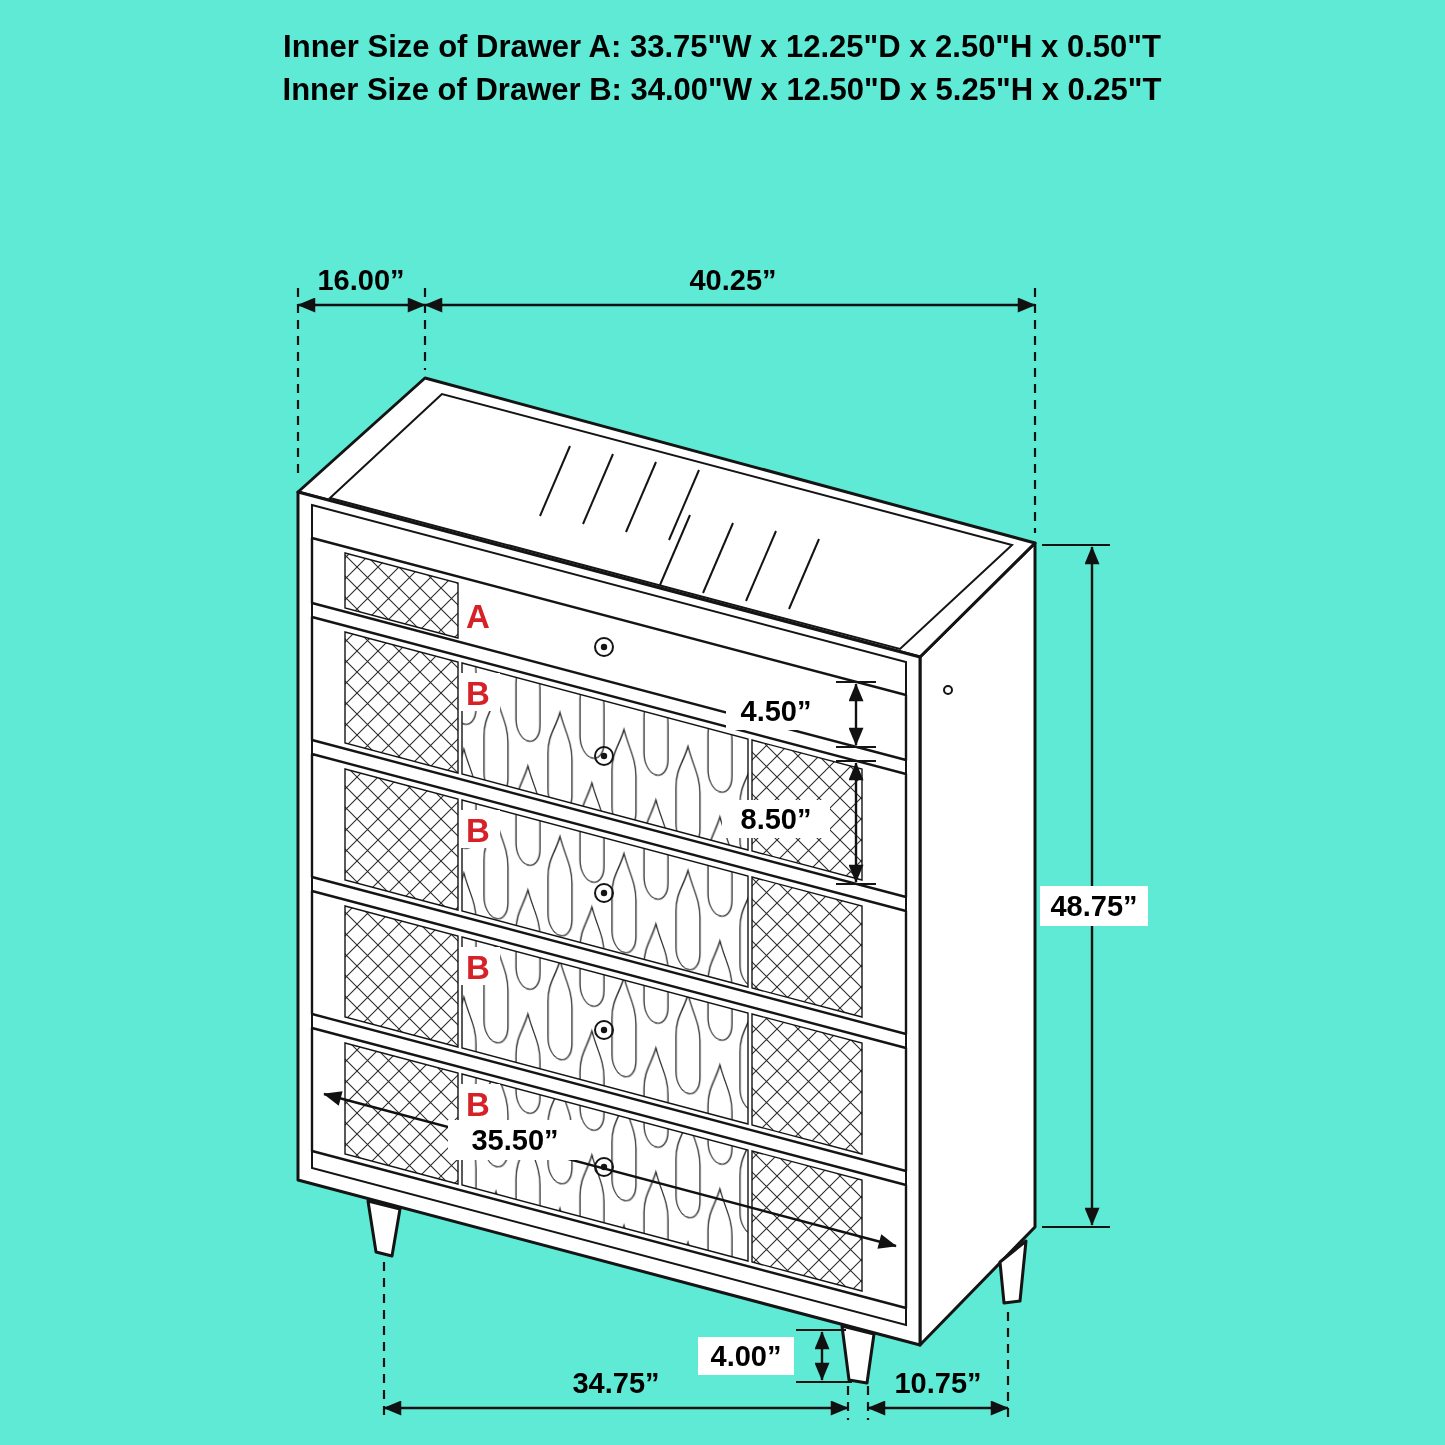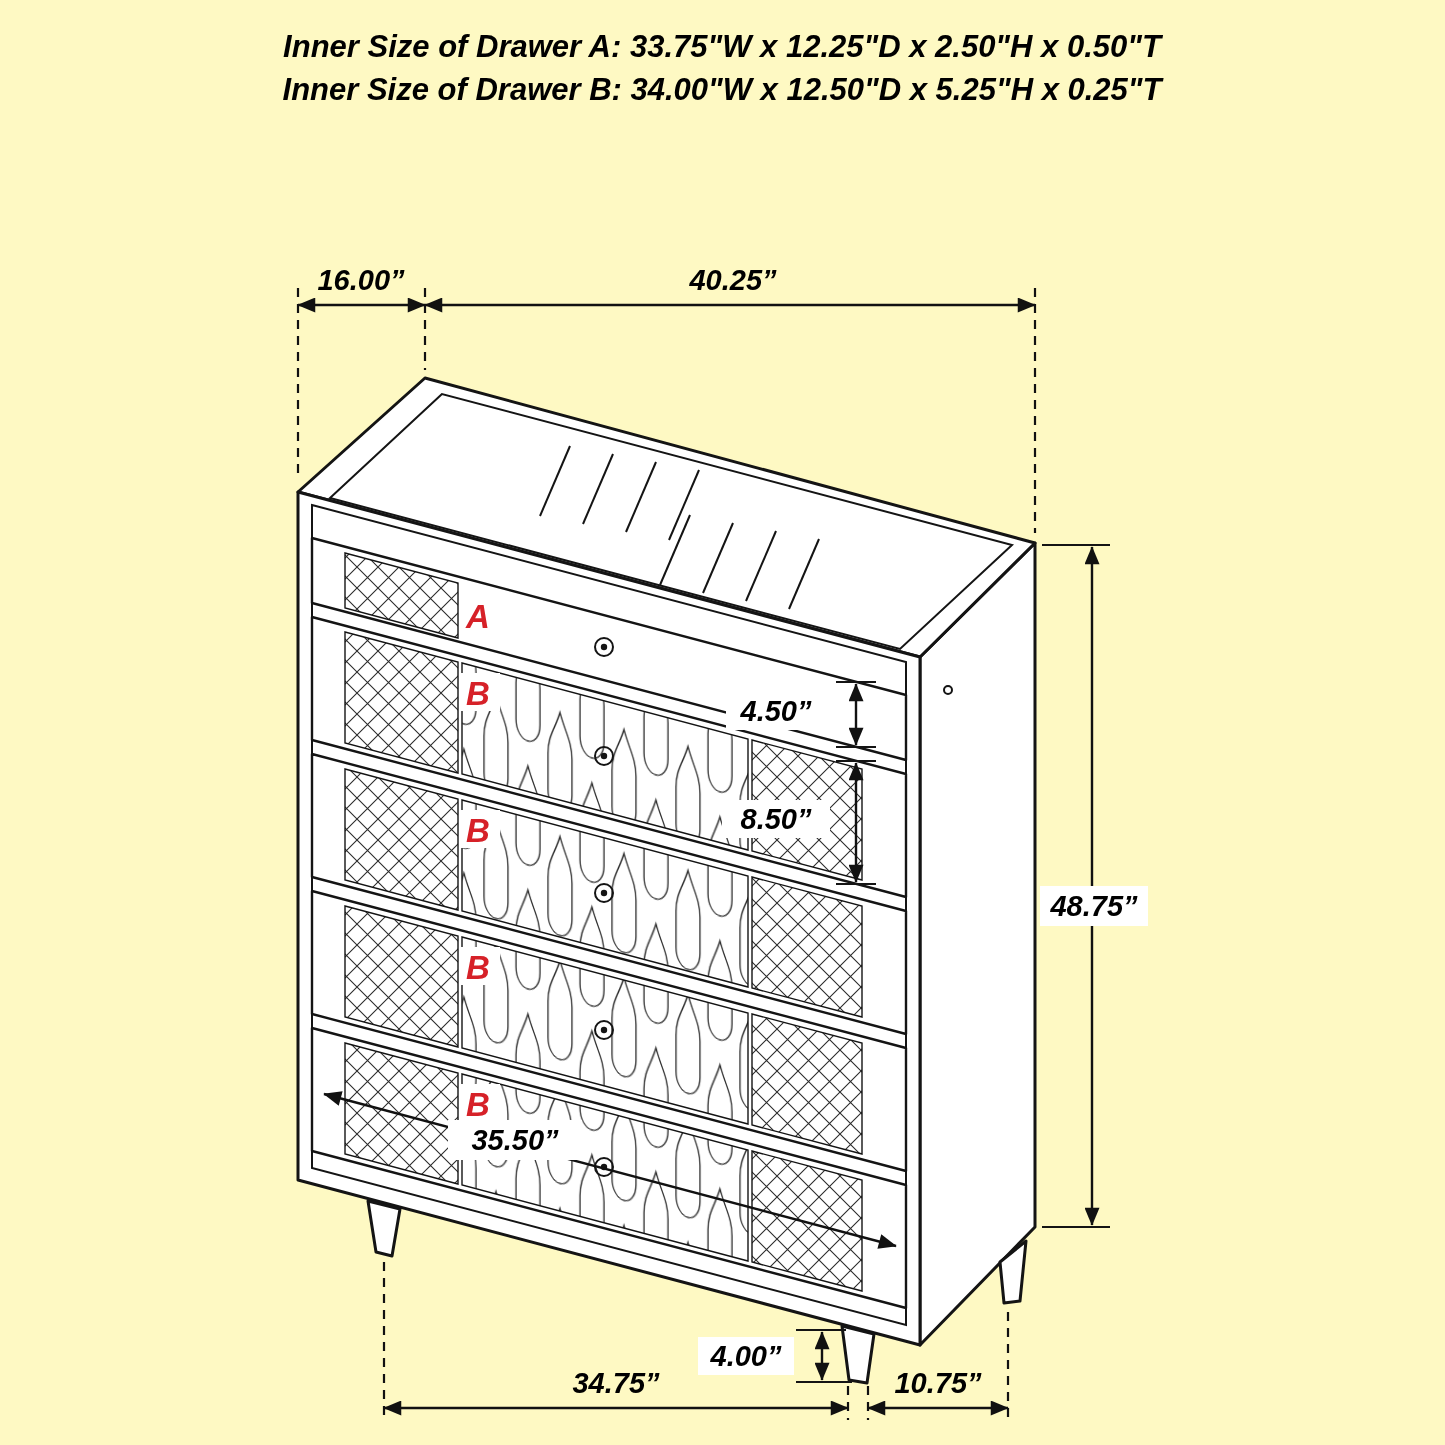--- a/index.html
+++ b/index.html
@@ -1,16 +1,16 @@
 <!DOCTYPE html>
 <html><head>
 <meta charset="utf-8">
 <style>
   html,body{margin:0;padding:0;background:#ffffff;}
-  .stage{width:1445px;height:1445px;background:#fef9c3;position:relative;overflow:hidden;font-style:italic;}
+  .stage{width:1445px;height:1445px;background:#5eead4;position:relative;overflow:hidden;}
   svg{display:block;}
   svg text{font-family:"Liberation Sans","DejaVu Sans",sans-serif;font-weight:700;fill:#000000;}
   .title-text{font-size:31px;}
   .dim-text{font-size:29px;}
   .letter-text{font-size:33px;fill:#d62128;}
   .outline{fill:#ffffff;stroke:#141414;stroke-width:3;stroke-linejoin:round;}
   .thin{fill:none;stroke:#141414;stroke-width:2;}
   .drawer{fill:#ffffff;stroke:#141414;stroke-width:2.4;stroke-linejoin:round;}
   .panel{stroke:#141414;stroke-width:1.4;}
   .dimline{stroke:#111111;stroke-width:2.4;fill:none;}

